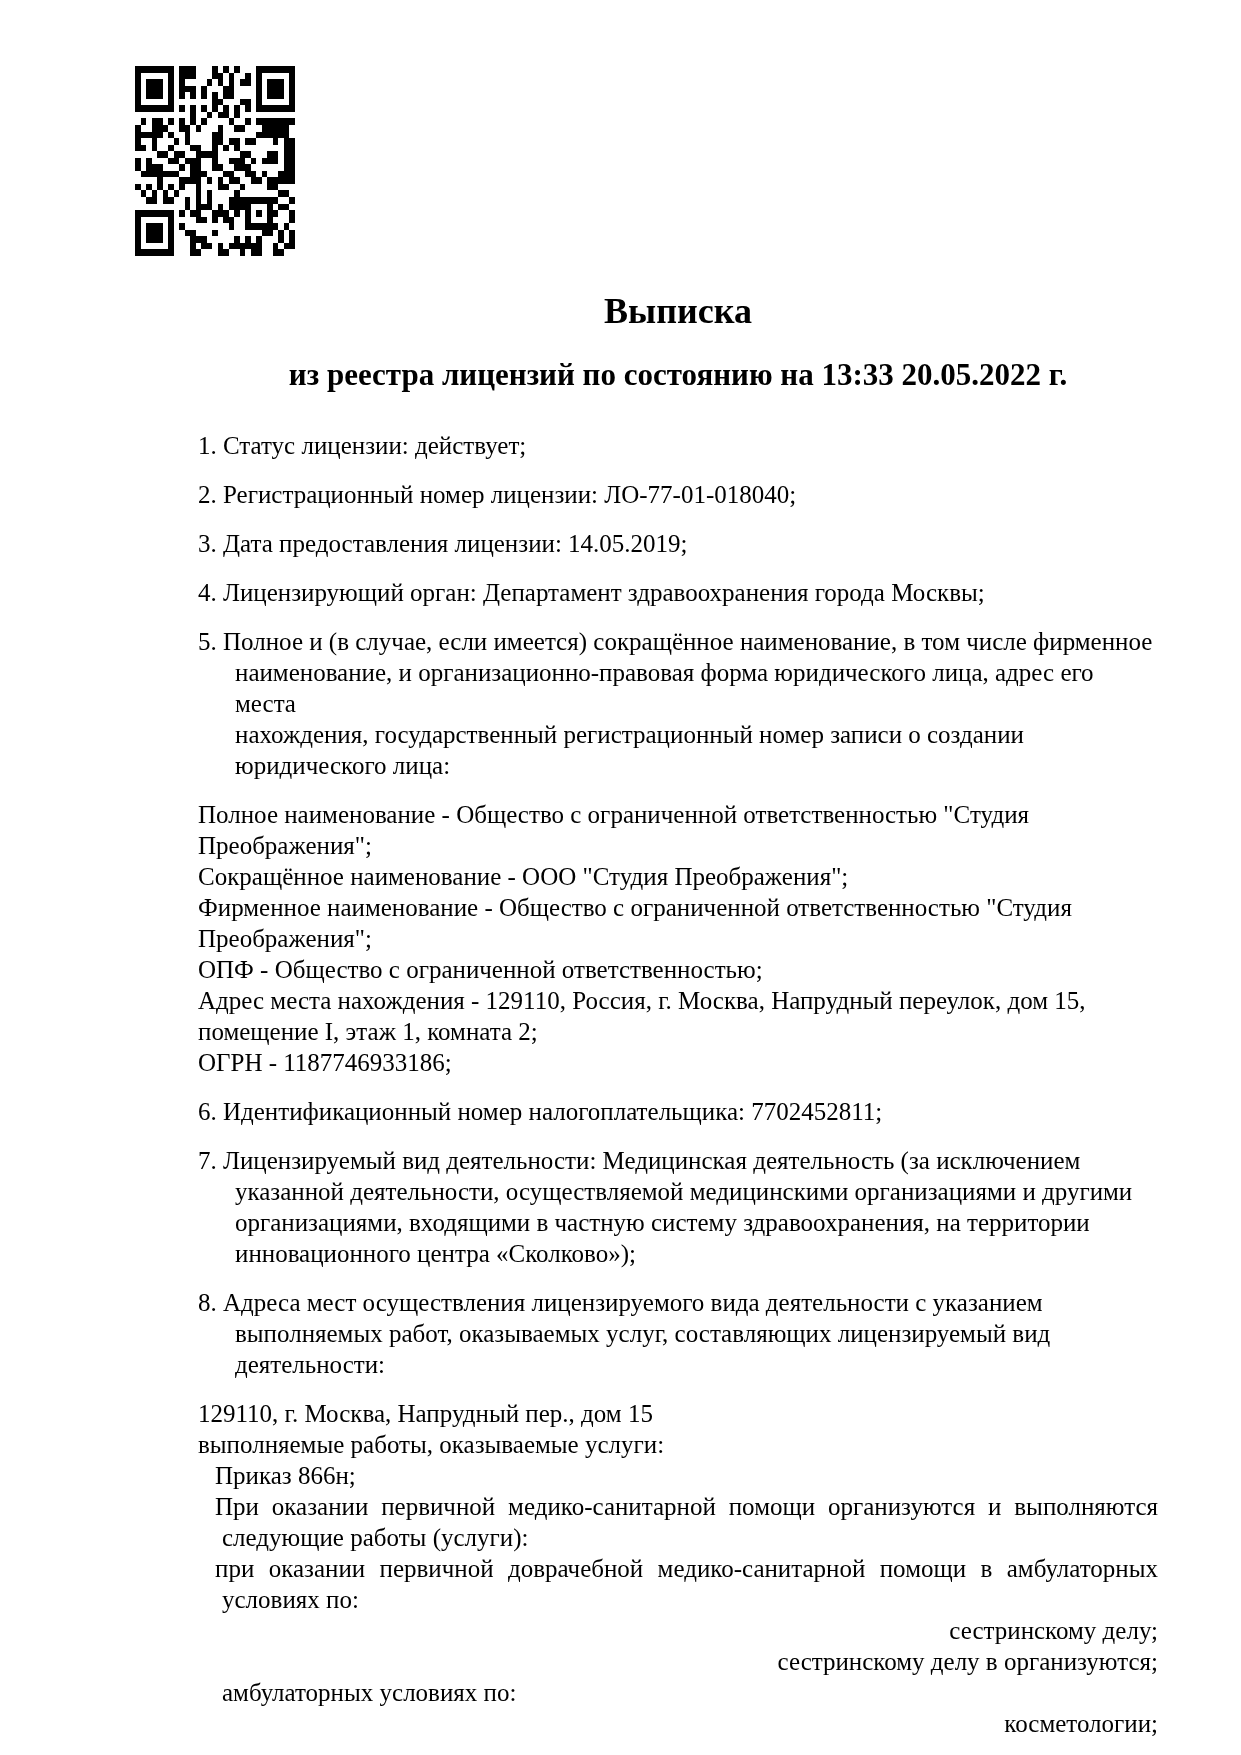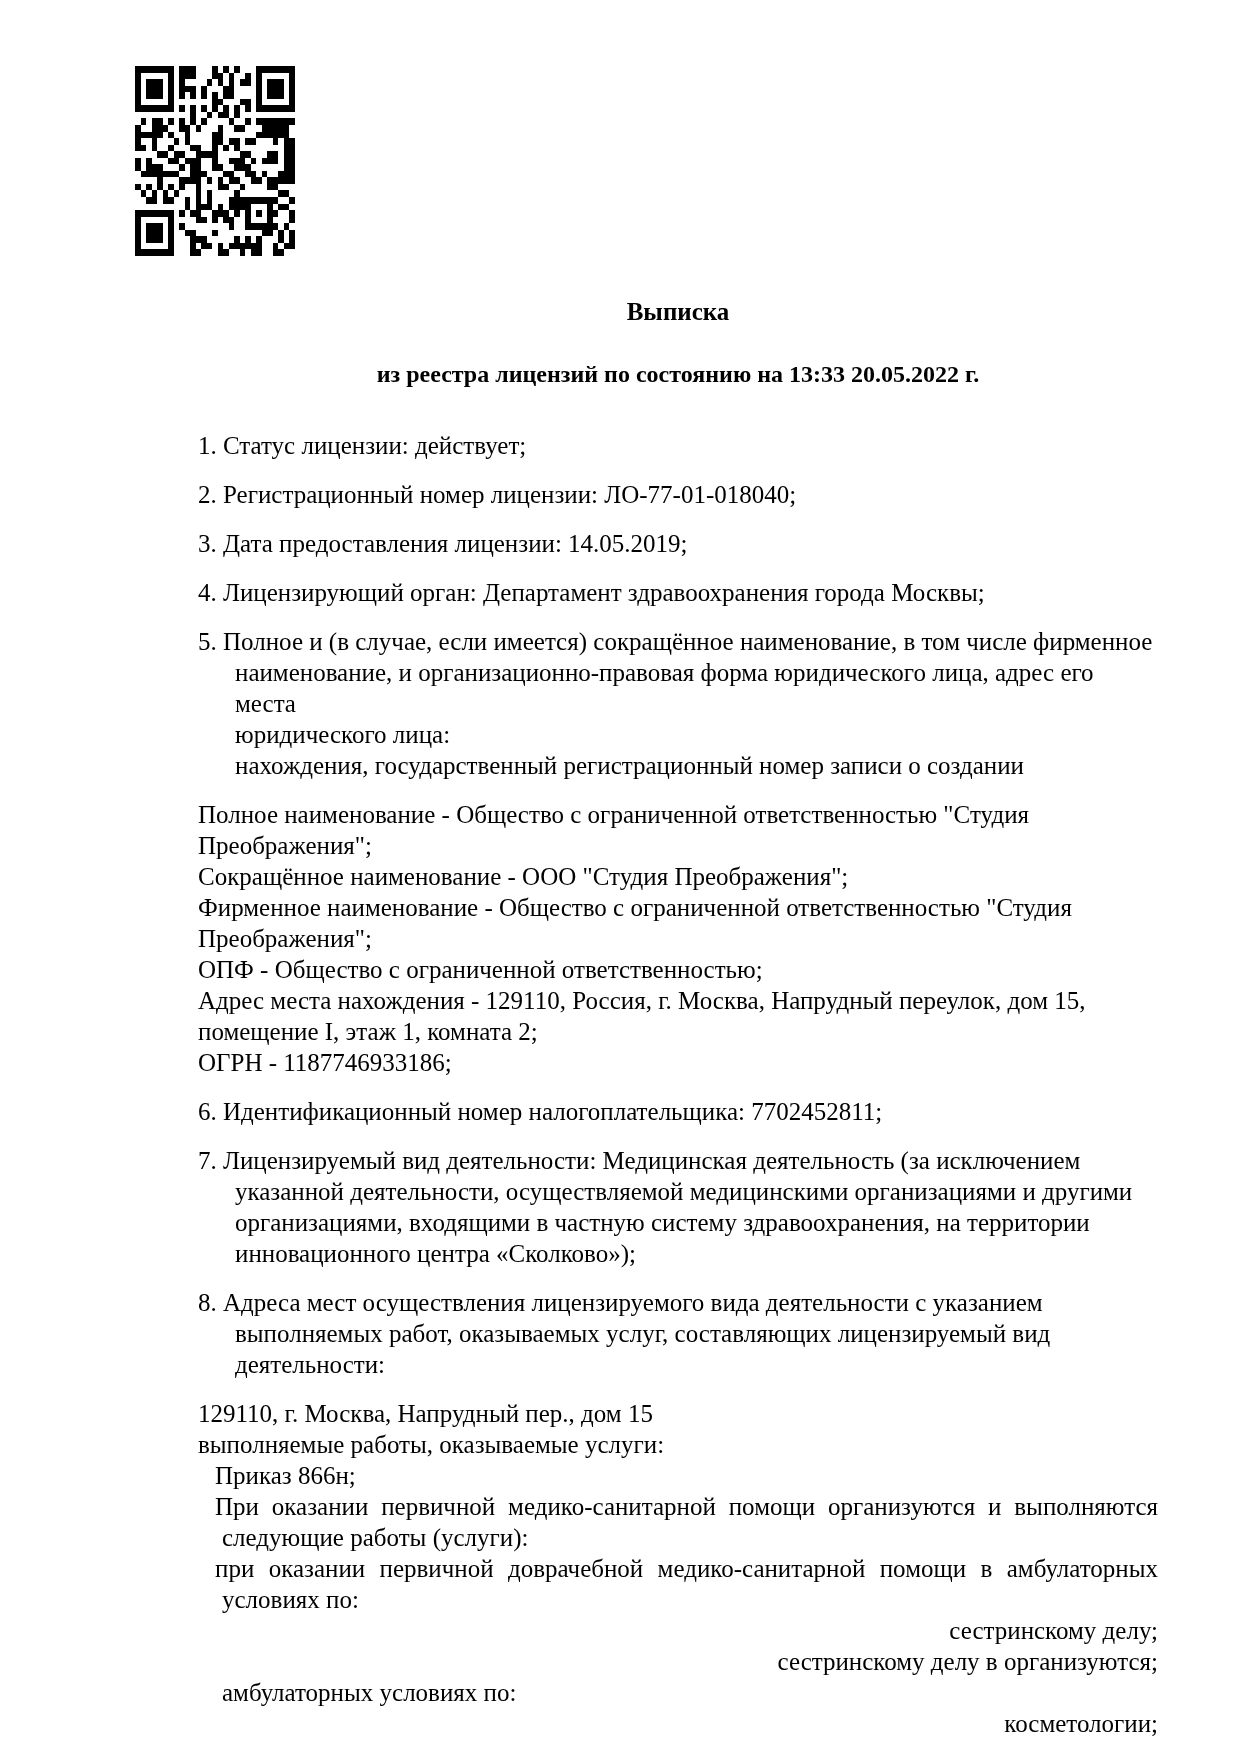--- a/index.html
+++ b/index.html
@@ -8,25 +8,25 @@
     font-family:"Liberation Serif","DejaVu Serif",serif;
     color:#000;
   }
   .qr{position:absolute;left:135px;top:66px;width:160px;height:190px;}
   .qr svg{display:block;width:100%;height:100%;}
   .doc{
     position:absolute;left:198px;top:296px;width:960px;
     font-size:25px;line-height:31px;
   }
   .doc-title{
-    font-size:25px;line-height:31px;font-weight:bold;text-align:center;
+    font-size:36px;line-height:31px;font-weight:bold;text-align:center;
     margin:0 0 32px 0;
   }
   .doc-subtitle{
-    font-size:24px;line-height:31px;font-weight:bold;text-align:center;
+    font-size:31px;line-height:31px;font-weight:bold;text-align:center;
     margin:0 0 40px 0;
   }
   .block{margin:0 0 18px 0;}
   .block.item{padding-left:37px;}
   .block.item .line.first{text-indent:-37px;}
   .block.works{margin-top:-18px;}
   .line{min-height:31px;white-space:normal;}
   .ind0{padding-left:0;margin-left:24px;}
   .ind1{padding-left:17px;}
   .ind2{padding-left:37px;text-align:right;}
@@ -462,22 +462,22 @@
       </div>
       <div class="block item">
         <div class="line first"><span>3. </span>Дата предоставления лицензии: 14.05.2019;</div>
       </div>
       <div class="block item">
         <div class="line first"><span>4. </span>Лицензирующий орган: Департамент здравоохранения города Москвы;</div>
       </div>
       <div class="block item">
         <div class="line first"><span>5. </span>Полное и (в случае, если имеется) сокращённое наименование, в том числе фирменное</div>
         <div class="line">наименование, и организационно-правовая форма юридического лица, адрес его места</div>
+        <div class="line">нахождения, государственный регистрационный номер записи о создании</div>
         <div class="line">юридического лица:</div>
-        <div class="line">нахождения, государственный регистрационный номер записи о создании</div>
       </div>
       <div class="block plain">
         <div class="line">Полное наименование - Общество с ограниченной ответственностью "Студия</div>
         <div class="line">Преображения";</div>
         <div class="line">Сокращённое наименование - ООО "Студия Преображения";</div>
         <div class="line">Фирменное наименование - Общество с ограниченной ответственностью "Студия</div>
         <div class="line">Преображения";</div>
         <div class="line">ОПФ - Общество с ограниченной ответственностью;</div>
         <div class="line">Адрес места нахождения - 129110, Россия, г. Москва, Напрудный переулок, дом 15,</div>
         <div class="line">помещение I, этаж 1, комната 2;</div>

